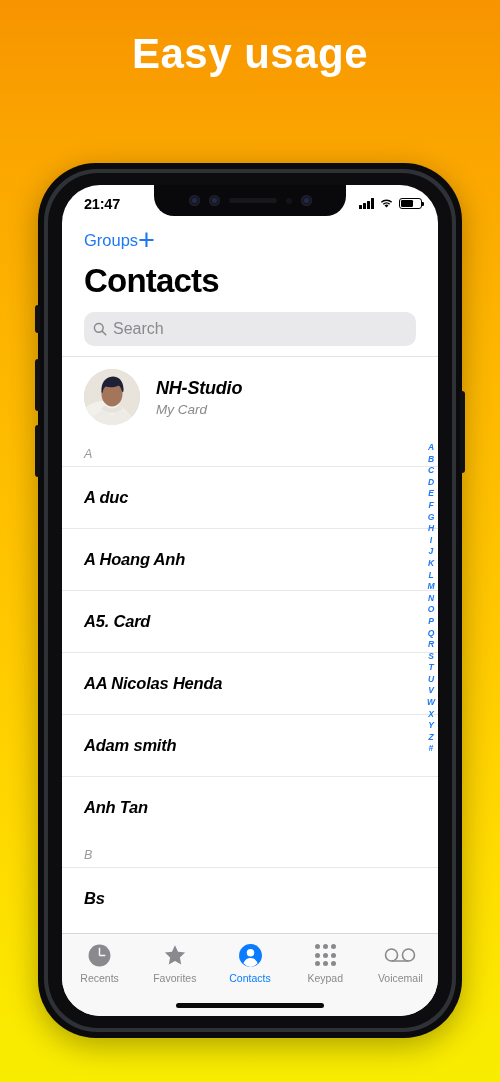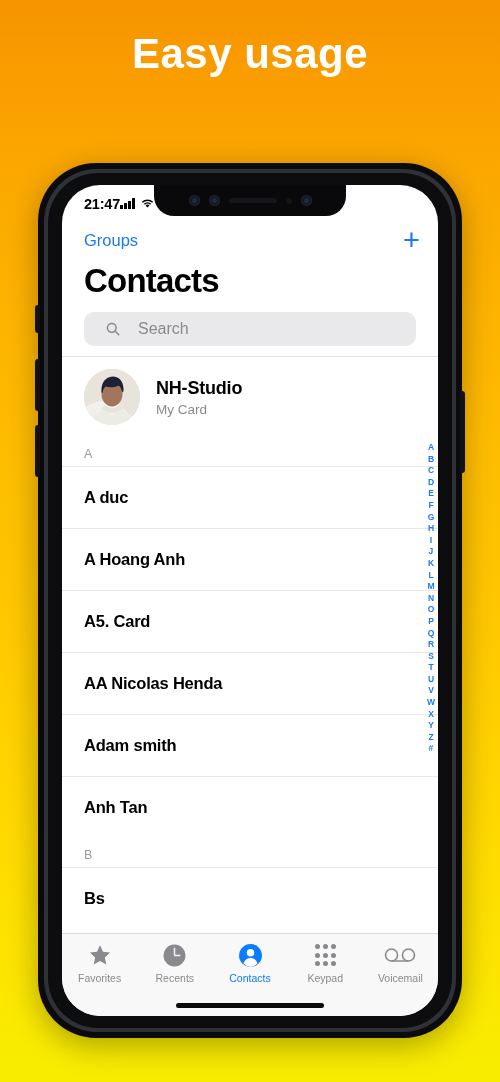--- a/index.html
+++ b/index.html
@@ -89,21 +89,21 @@
   .lens::after { content:''; display:block; width:5px; height:5px; margin:3px; border-radius:50%; background:#232a48; }
   .speaker { width: 48px; height: 5px; border-radius: 3px; background: #17171b; }
   .dot-sensor { width: 6px; height: 6px; border-radius: 50%; background: #131318; }
 
   
   .statusbar {
     position: relative;
     height: 33px;
     display: flex;
     align-items: center;
-    justify-content: flex-start;
+    justify-content: space-between;
     padding: 0 16px 0 22px;
     z-index: 10;
   }
   .status-time {
     font-size: 14.5px;
     font-weight: 600;
     color: #000;
     letter-spacing: -0.2px;
     margin-top: 4px;
   }
@@ -121,22 +121,21 @@
   .battery::after {
     content: ''; position: absolute; right: -3.2px; top: 3.4px;
     width: 1.8px; height: 4px; background: #000; border-radius: 0 1px 1px 0;
   }
   .battery span { display: block; height: 100%; width: 62%; background: #000; border-radius: 1.2px; }
 
   
   .navbar {
     display: flex;
     align-items: center;
-    justify-content: space-between;
-    padding: 12px 18px 2px 22px;
+    padding: 12px 10px 2px 22px;
   }
   .groups-link {
     color: #1D79F2;
     font-size: 16.5px;
     font-weight: 400;
     cursor: pointer;
   }
   .add-btn {
     color: #1D79F2;
     font-size: 29px;
@@ -153,33 +152,34 @@
   }
 
   
   .search-wrap { padding: 4px 22px 10px 22px; }
   .search-box {
     background: #E9E9EB;
     border-radius: 10px;
     height: 34px;
     display: flex;
     align-items: center;
-    padding: 0 22px;
-    gap: 18px;
+    padding: 0 9px;
+    gap: 6px;
     cursor: text;
   }
   .search-icon { width: 14px; height: 14px; flex: none; }
   .search-icon svg { display: block; }
   .search-placeholder { color: #8A8A8E; font-size: 16px; }
 
   
   .list-area {
     position: relative;
     height: 585px;
     overflow: hidden;
+    font-style: italic;
   }
   .mycard {
     display: flex;
     align-items: center;
     gap: 16px;
     padding: 12px 22px 12px 22px;
     border-top: 0.8px solid #E3E3E5;
     cursor: pointer;
   }
   .avatar {
@@ -379,35 +379,35 @@
           <span>X</span>
           <span>Y</span>
           <span>Z</span>
           <span>#</span>
         </div>
     </div>
 
     <div class="tabbar" id="tabbar-host">
         <div class="tab">
           <div class="tab-icon">
-            <svg width="26" height="25" viewBox="0 0 24 24">
-              <path d="M12 2.2l2.9 6.2 6.8.8-5 4.7 1.3 6.7L12 17.3 6 20.6l1.3-6.7-5-4.7 6.8-.8z" fill="#8A8A8E"></path>
-            </svg>
-          </div>
-          <div class="tab-label">Favorites</div>
-        </div>
-        <div class="tab">
-          <div class="tab-icon">
             <svg width="25" height="25" viewBox="0 0 24 24">
               <circle cx="12" cy="12" r="10.5" fill="#8A8A8E"></circle>
               <path d="M11.3 4.6h1.4V12h-1.4z" fill="#F8F8F8"></path>
               <path d="M12 11.2h5.6v1.4H12z" fill="#F8F8F8"></path>
             </svg>
           </div>
           <div class="tab-label">Recents</div>
+        </div>
+        <div class="tab">
+          <div class="tab-icon">
+            <svg width="26" height="25" viewBox="0 0 24 24">
+              <path d="M12 2.2l2.9 6.2 6.8.8-5 4.7 1.3 6.7L12 17.3 6 20.6l1.3-6.7-5-4.7 6.8-.8z" fill="#8A8A8E"></path>
+            </svg>
+          </div>
+          <div class="tab-label">Favorites</div>
         </div>
         <div class="tab active">
           <div class="tab-icon">
             <svg width="25" height="25" viewBox="0 0 24 24">
               <circle cx="12" cy="12" r="11" fill="#0A7CFF"></circle>
               <circle cx="12" cy="9.3" r="3.6" fill="#fff"></circle>
               <path d="M5.2 19.4c1.2-3.2 3.8-4.9 6.8-4.9s5.6 1.7 6.8 4.9A10.9 10.9 0 0 1 12 23a10.9 10.9 0 0 1-6.8-3.6z" fill="#fff"></path>
             </svg>
           </div>
           <div class="tab-label">Contacts</div>

